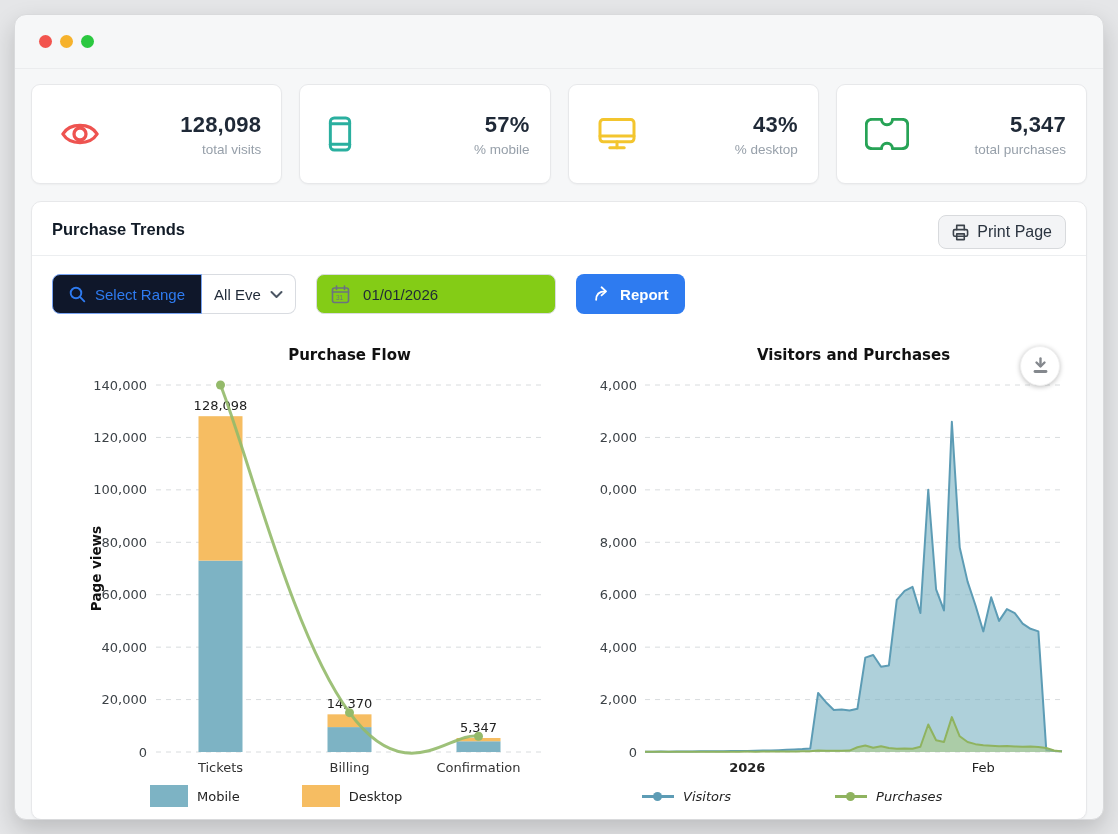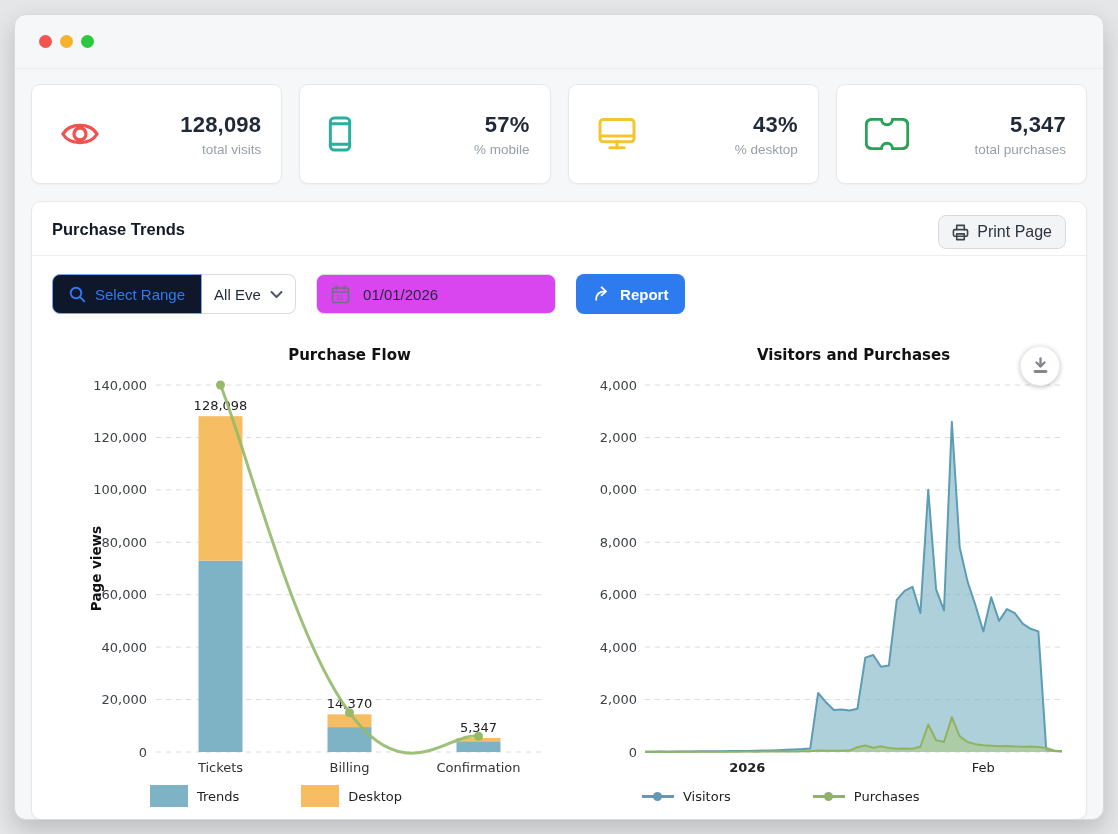--- a/index.html
+++ b/index.html
@@ -31,34 +31,34 @@
   .filters{display:flex;align-items:center;gap:20px;padding:18px 20px 17px 20px;}
   .range-group{display:flex;height:40px;box-sizing:border-box;}
   .select-range{display:flex;align-items:center;gap:9px;padding:0 16px;height:40px;
     background:#0f172a;border:1.5px solid #79a4f3;border-radius:8px 0 0 8px;
     color:var(--accent);font-size:15px;font-weight:500;box-sizing:border-box;cursor:pointer;}
   .event-select{display:flex;align-items:center;gap:9px;height:40px;padding:0 12px;
     border:1px solid #d9dce1;border-left:none;border-radius:0 8px 8px 0;background:#fff;
     box-sizing:border-box;cursor:pointer;}
   .event-value{font-size:15px;color:#1f2937;width:47px;overflow:hidden;white-space:nowrap;}
   .date-field{display:flex;align-items:center;gap:11px;width:240px;height:40px;
-    border:1px solid #d9dce1;border-radius:8px;background:#d946ef;padding:0 14px;box-sizing:border-box;}
+    border:1px solid #d9dce1;border-radius:8px;background:#84cc16;padding:0 14px;box-sizing:border-box;}
   .date-field input{border:none;outline:none;font-size:15px;color:#1f2937;width:150px;
     font-family:"Liberation Sans",sans-serif;background:transparent;}
   .report-btn{display:flex;align-items:center;gap:9px;height:40px;padding:0 17px;
     background:var(--accent);border:none;border-radius:8px;color:#fff;font-size:15px;
     font-weight:600;cursor:pointer;font-family:"Liberation Sans",sans-serif;}
   
   .charts{display:flex;gap:14px;padding:8px 0 10px 14px;}
   .chart-col{display:flex;flex-direction:column;}
   .chart-svg text{font-family:"DejaVu Sans",sans-serif;}
   .legend-row{display:flex;align-items:center;margin-top:4px;height:26px;
     font-family:"DejaVu Sans",sans-serif;font-size:13px;color:#222;}
   .legend-row.flow{padding-left:104px;gap:62px;}
-  .legend-row.area{padding-left:42px;gap:82px;}
+  .legend-row.area{padding-left:42px;gap:104px;font-style:italic;}
   .legend-item{display:flex;align-items:center;gap:9px;}
   .legend-swatch{width:38px;height:22px;display:inline-block;}
   .legend-line{position:relative;width:32px;height:9px;display:inline-block;}
   .legend-line .bar{position:absolute;top:3px;left:0;width:32px;height:3px;}
   .legend-line .dot{position:absolute;top:0;left:11px;width:9px;height:9px;border-radius:50%;}
   .download-btn{position:absolute;right:26px;top:144px;width:40px;height:40px;border-radius:50%;
     background:#fff;border:1px solid #f0f0f0;box-shadow:0 1px 5px rgba(0,0,0,.25);
     display:flex;align-items:center;justify-content:center;cursor:pointer;}
 </style>
 </head>
@@ -219,21 +219,21 @@
             <text x="432.5" y="392.9832214285714" text-anchor="middle" font-size="13" fill="#222">5,347</text>
             <text x="432.5" y="433" text-anchor="middle" font-size="13" fill="#333">Confirmation</text>
             <path d="M174.5,46C203.16666666666666,118.81746031746032 246.16666666666666,295.618253968254 303.5,373.67857142857144C360.8333333333333,451.7388888888889 403.8333333333333,392.0285714285714 432.5,397.27142857142854" fill="none" stroke="#94ba6a" stroke-width="3" stroke-opacity="0.9"></path>
             <circle cx="174.5" cy="46" r="4.5" fill="#94ba6a"></circle>
             <circle cx="303.5" cy="373.67857142857144" r="4.5" fill="#94ba6a"></circle>
             <circle cx="432.5" cy="397.27142857142854" r="4.5" fill="#94ba6a"></circle>
           </svg>
         <div id="flow-legend" class="legend-row flow">
             <span class="legend-item">
               <span class="legend-swatch" style="background: rgb(125, 179, 196);"></span>
-              <span>Trends</span>
+              <span>Mobile</span>
             </span>
             <span class="legend-item">
               <span class="legend-swatch" style="background: rgb(246, 189, 98);"></span>
               <span>Desktop</span>
             </span>
           </div>
       </div>
       <div class="chart-col">
         <svg id="area-svg" class="chart-svg" width="490" height="440" viewBox="0 0 490 440">
             <line x1="45" x2="462" y1="413" y2="413" stroke="#d9dcde" stroke-width="1" stroke-dasharray="5,5"></line>

